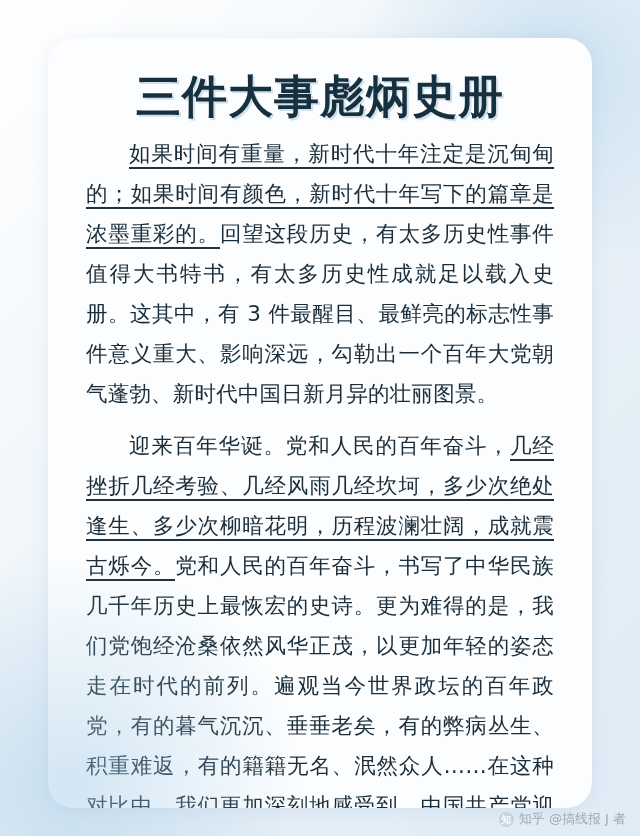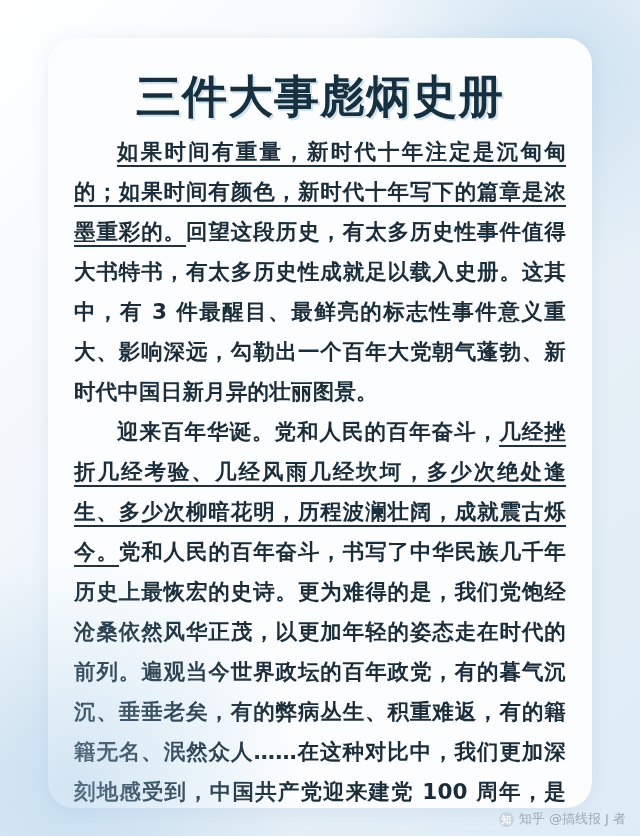--- a/index.html
+++ b/index.html
@@ -73,23 +73,22 @@
     margin-top: 10px;
     font-family: "DejaVu Sans", sans-serif;
     font-size: 21.5px;
     line-height: 40px;
     color: #1b2d3a;
     text-align: justify;
     text-justify: inter-ideograph;
     letter-spacing: 0.2px;
   }
   .body-text p {
-    margin: 0;
+    margin: 12px;
     text-indent: 2em;
-    font-weight: bold;
   }
   .u {
     border-bottom: 2px solid #20323f;
     padding-bottom: 1px;
   }
   .watermark {
     position: absolute;
     right: 14px;
     bottom: 8px;
     display: flex;

